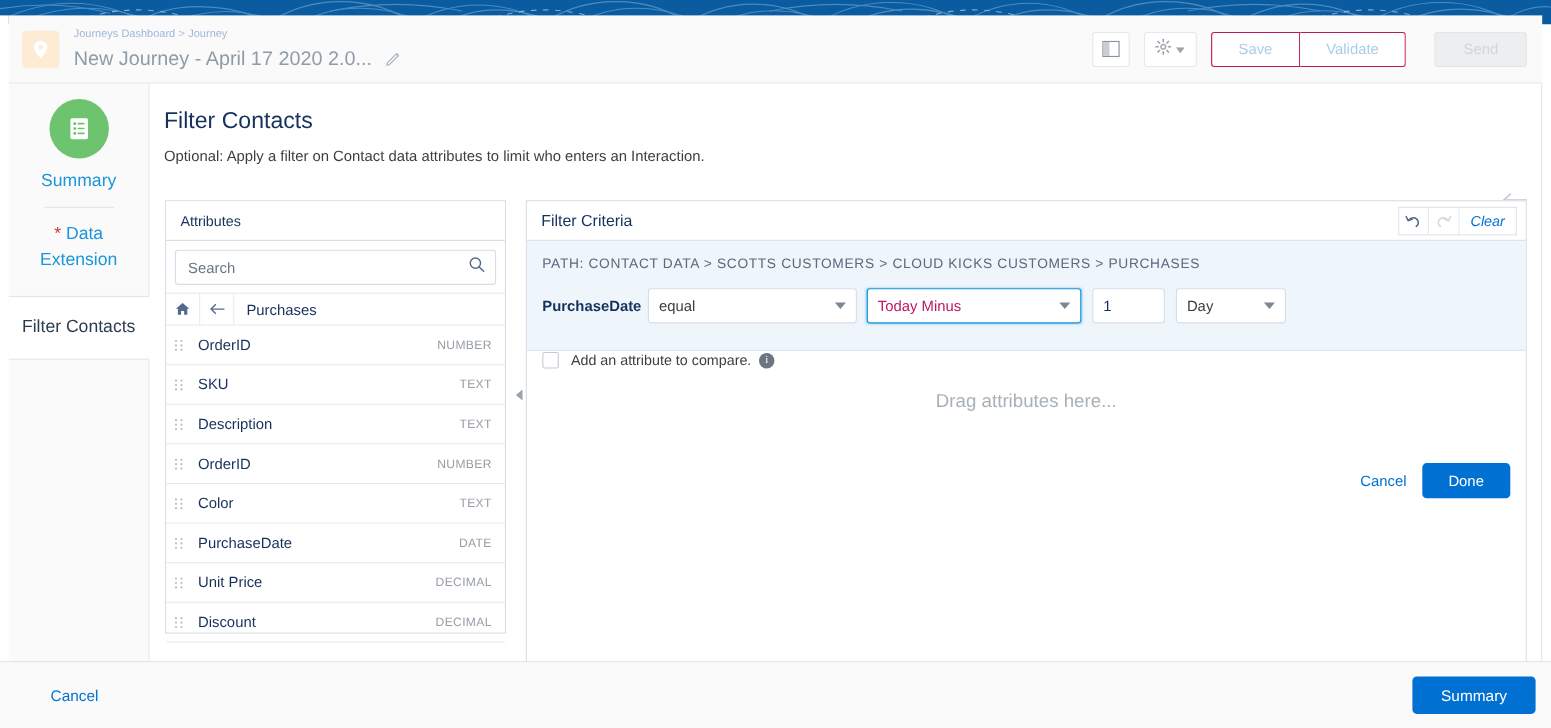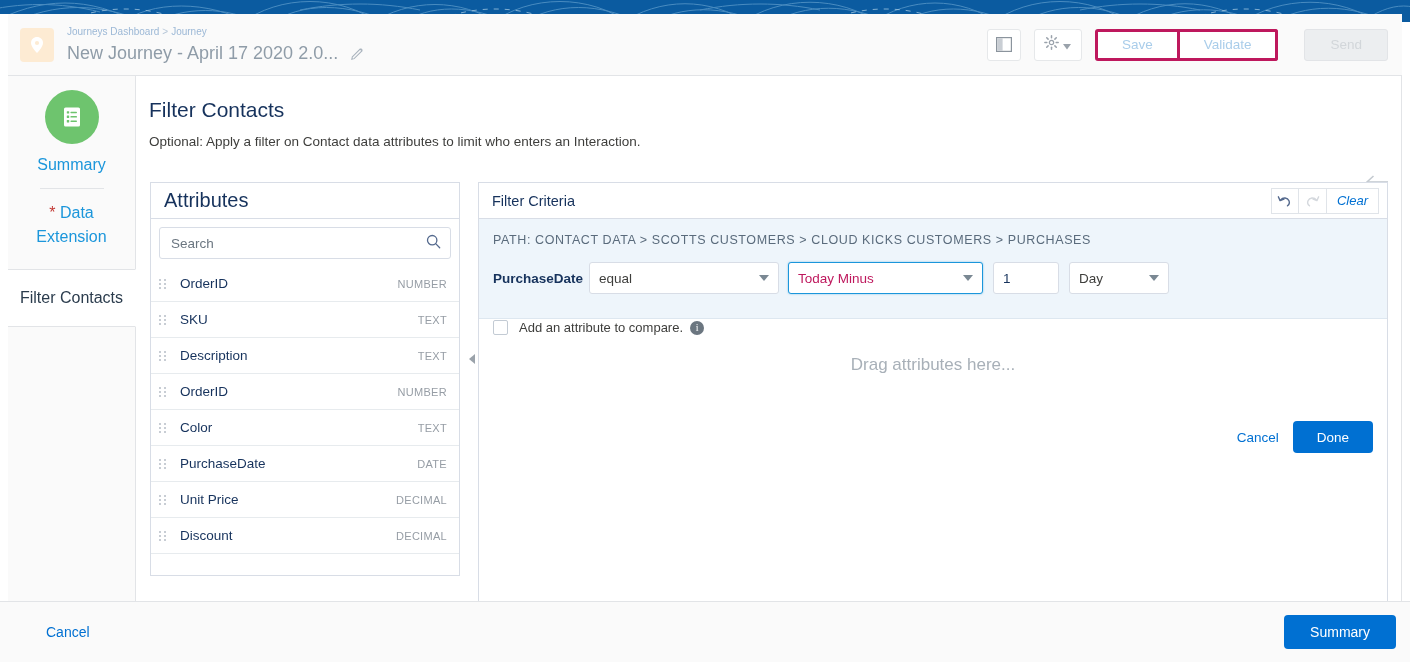--- a/index.html
+++ b/index.html
@@ -53,21 +53,21 @@
     display: flex; align-items: center; justify-content: center;
   }
   .gear-btn {
     width: 48px; height: 32px; background: #fff;
     border: 1px solid #e6e8ea; border-radius: 3px;
     display: flex; align-items: center; justify-content: center; gap: 4px;
   }
   .btn-group { display: flex; }
   .txt-btn {
     height: 32px; padding: 0 24px; background: #fff;
-    border: 3px solid #be185d; font-size: 13.5px;
+    border: 1px solid #be185d; font-size: 13.5px;
     color: #a9cdea; display: flex; align-items: center; justify-content: center;
   }
   .txt-btn.first { border-radius: 3px 0 0 3px; }
   .txt-btn.last { border-left: none; border-radius: 0 3px 3px 0; }
   .send-btn {
     height: 32px; padding: 0 25px; margin-left: 13px;
     background: #eceef0; border: 1px solid #e2e4e7; border-radius: 3px;
     font-size: 13.5px; color: #d2d6da;
     display: flex; align-items: center; justify-content: center;
   }
@@ -114,21 +114,21 @@
 
   
   .attrs {
     position: absolute; top: 106px; left: 14px;
     width: 310px; height: 394px;
     background: #fff; border: 1px solid #d8dde6;
   }
   .attrs-head {
     height: 36px; border-bottom: 1px solid #d8dde6;
     display: flex; align-items: center; padding-left: 13px;
-    font-size: 20px; color: #16325c; background: #fff;
+    font-size: 13px; color: #16325c; background: #fff;
   }
   .search-wrap { padding: 8px 8px 7px; }
   .search-box {
     height: 32px; border: 1px solid #d8dde6; border-radius: 3px;
     display: flex; align-items: center; padding: 0 9px;
   }
   .search-input {
     border: none; outline: none; flex: 1;
     font-size: 13.5px; color: #3e3e3c;
     font-family: "Liberation Sans", sans-serif; background: transparent;
@@ -416,20 +416,34 @@
         <div class="search-box">
           <input class="search-input" placeholder="Search" style="">
           <span>
             <svg width="15" height="15" viewBox="0 0 16 16">
               <circle cx="6.6" cy="6.6" r="5" fill="none" stroke="#54698d" stroke-width="1.4"></circle>
               <path d="M10.3 10.3 L14.6 14.6" stroke="#54698d" stroke-width="1.4" stroke-linecap="round"></path>
             </svg>
           </span>
         </div>
       </div>
+      <div class="nav-row">
+        <div class="nav-btn">
+          <svg width="14" height="14" viewBox="0 0 16 16">
+            <path d="M8 1.6 L15 7.6 H12.9 V14 H9.6 V10 H6.4 V14 H3.1 V7.6 H1 Z" fill="#54698d"></path>
+          </svg>
+        </div>
+        <div class="nav-btn">
+          <svg width="15" height="12" viewBox="0 0 16 12">
+            <path d="M15 6 H2" stroke="#54698d" stroke-width="1.4"></path>
+            <path d="M6.6 1.4 L2 6 L6.6 10.6" fill="none" stroke="#54698d" stroke-width="1.4"></path>
+          </svg>
+        </div>
+        <div class="nav-crumb">Purchases</div>
+      </div>
       <div class="attr-list" id="attr-list">
           <div class="attr-row">
             <span class="grip">
               <span>
                 <i></i>
                 <i></i>
               </span>
               <span>
                 <i></i>
                 <i></i>

